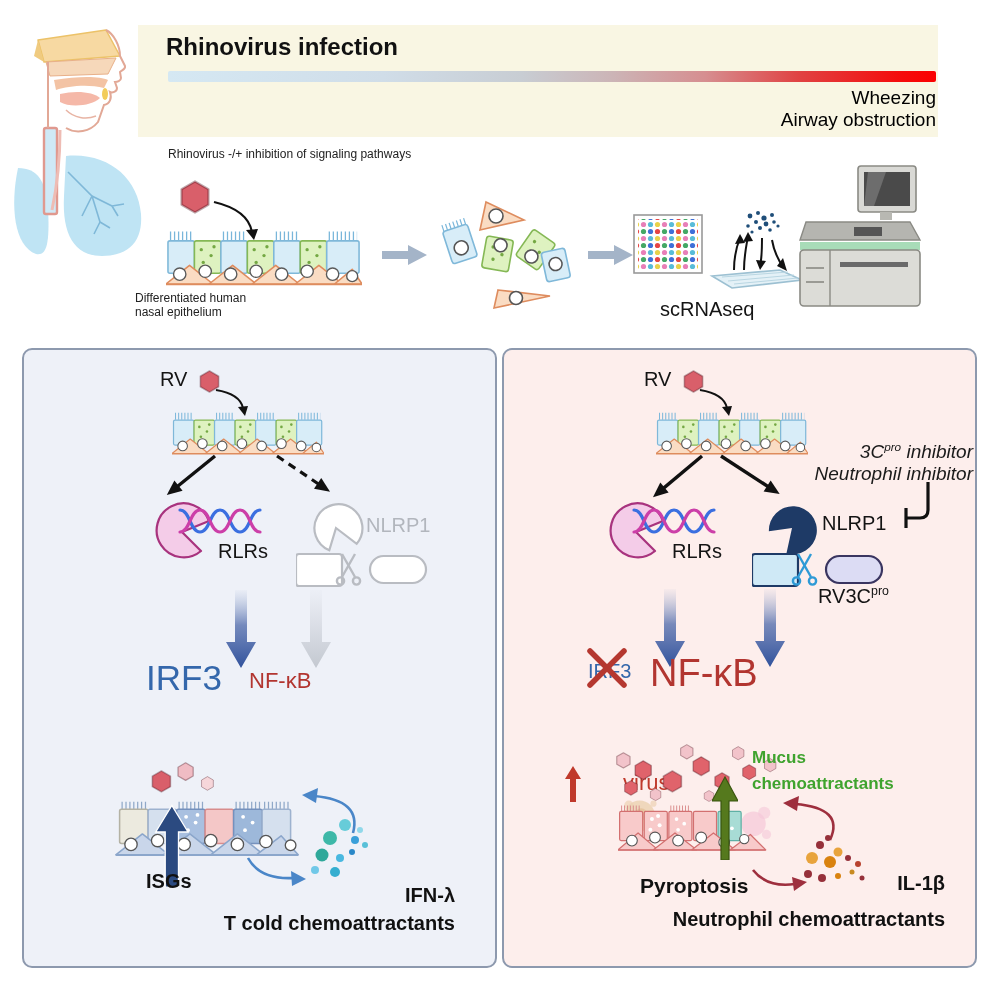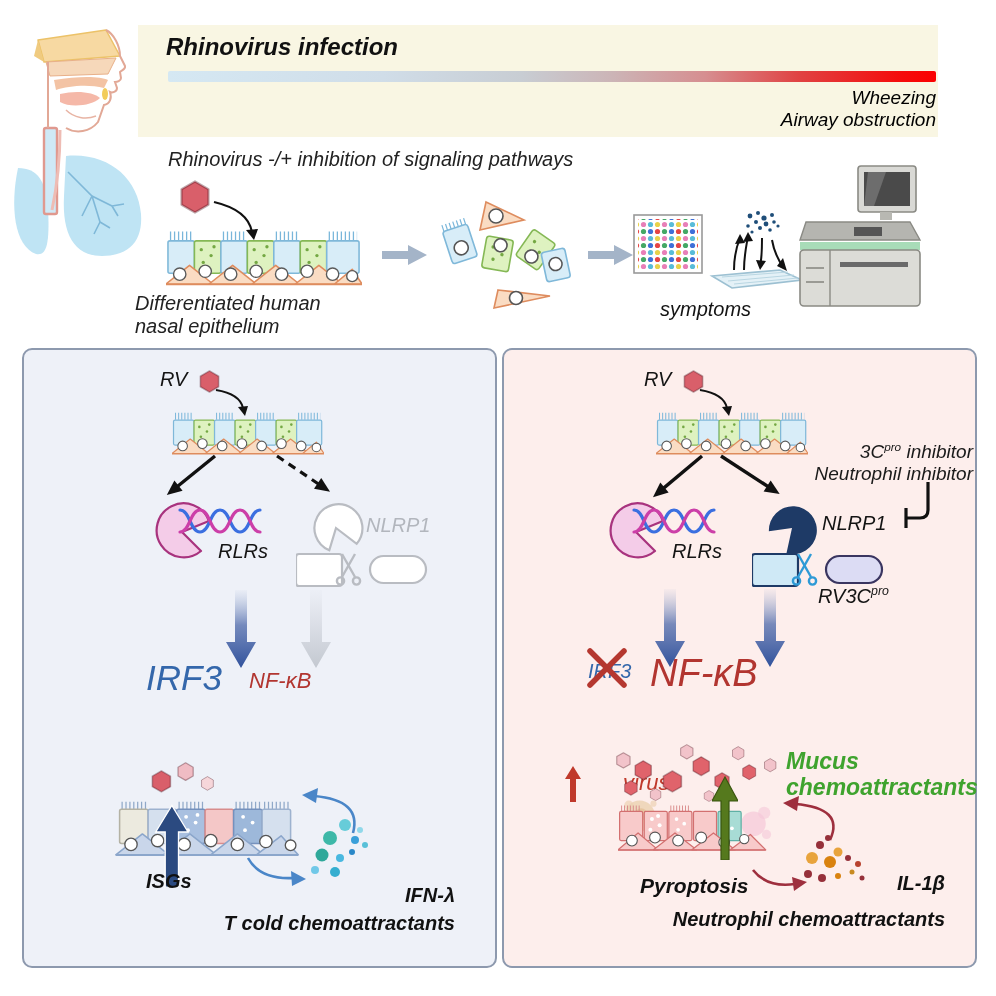--- a/index.html
+++ b/index.html
@@ -1,41 +1,41 @@
 <!DOCTYPE html>
 <html><head>
 <meta charset="utf-8">
 <style>
   html,body{margin:0;padding:0;background:#fff;}
   #page{position:relative;width:996px;height:996px;background:#fff;overflow:hidden;
         font-family:"Liberation Sans","DejaVu Sans",sans-serif;}
   .abs{position:absolute;}
-  .txt{position:absolute;white-space:nowrap;color:#1a1a1a;line-height:1.15;font-style:italic;}
+  .txt{position:absolute;white-space:nowrap;color:#1a1a1a;line-height:1.15;}
   .center{text-align:left;white-space:normal;}
   .rightal{text-align:right;}
   
   .banner{left:138px;top:25px;width:800px;height:112px;background:#f9f6e3;}
   .banner-title{left:166px;top:33px;font-size:24px;font-weight:bold;color:#111;}
   .grad-bar{left:168px;top:71px;width:768px;height:11px;border-radius:2px;
     background:linear-gradient(90deg,#d5e8f3 0%,#d0dde8 28%,#c8cdd3 46%,#ccb4b6 58%,#d68e90 70%,#e04343 82%,#f40d0d 95%,#fb0000 100%);}
   .banner-blue{left:166px;top:87px;font-size:19px;color:#2e6fc1;}
   .banner-red{left:606px;top:87px;width:330px;font-size:19px;color:#000000;text-align:right;}
   
   .panel{top:348px;width:475px;height:620px;border:2px solid #8d99ae;border-radius:10px;box-sizing:border-box;}
   .panel-left{left:22px;background:#eef1f8;}
   .panel-right{left:502px;background:#fdeeec;}
-  .cap{font-size:20px;color:#222;}
+  .cap{font-size:12px;color:#222;}
   .lbl{font-size:20px;color:#141414;}
   .gray-lbl{font-size:20px;color:#b2b6bd;}
   .big-blue{font-size:35px;font-weight:500;color:#3467ab;}
   .small-blue{font-size:20px;color:#3467ab;}
   .red-small{font-size:22px;color:#b23530;}
   .big-red{font-size:38px;font-weight:500;color:#b23530;}
   .bold-black{font-size:20px;font-weight:bold;color:#111;}
-  .green-bold{font-size:23px;font-weight:bold;color:#3fa32e;margin-left:34px;}
+  .green-bold{font-size:17px;font-weight:bold;color:#3fa32e;}
   .red-txt{font-size:22px;color:#c0392b;margin-left:40px;}
   .italic-lbl{font-size:19px;font-style:italic;color:#1a1a1a;}
   sup{font-size:62%;margin-top:8px;}
 </style>
 </head>
 <body>
 
 <div id="page">
 
   <svg width="0" height="0" class="abs" aria-hidden="true">
@@ -273,21 +273,21 @@
     <rect x="82" y="48" width="12" height="8" fill="#b8b8b2"></rect>
     <polygon points="8,58 112,58 122,76 2,76" fill="#b5b5b0" stroke="#8a8a84" stroke-width="1.4"></polygon>
     <rect x="56" y="63" width="28" height="9" fill="#555"></rect>
     <rect x="2" y="78" width="120" height="8" fill="#a8dcb8"></rect>
     <rect x="2" y="86" width="120" height="56" rx="4" fill="#dcdcd7" stroke="#8a8a84" stroke-width="1.6"></rect>
     <line x1="32" y1="86" x2="32" y2="142" stroke="#8a8a84" stroke-width="1.4"></line>
     <rect x="42" y="98" width="68" height="5" fill="#6a6a6a"></rect>
     <line x1="8" y1="104" x2="26" y2="104" stroke="#9a9a94" stroke-width="2"></line>
     <line x1="8" y1="118" x2="26" y2="118" stroke="#9a9a94" stroke-width="2"></line>
   </svg>
-  <div class="txt lbl center" style="left:660px;top:298px;width:120px">symptoms</div>
+  <div class="txt lbl center" style="left:660px;top:298px;width:120px">scRNAseq</div>
 
   <div class="abs panel panel-left"></div>
   <div class="txt lbl" style="left:160px;top:368px">RV</div>
   <svg class="abs" style="left:198px;top:370px;color:#d95f6a" width="23" height="23" viewBox="0 0 24 24">
       <use href="#g-virus"></use>
     </svg>
   <svg class="abs" style="left:212px;top:386px" width="40" height="34" viewBox="0 0 40 34">
     <path d="M4,4 Q28,8 31,22" fill="none" stroke="#111" stroke-width="2"></path>
       <polygon points="33,30 26,21 36,20" fill="#111"></polygon>
   </svg>

